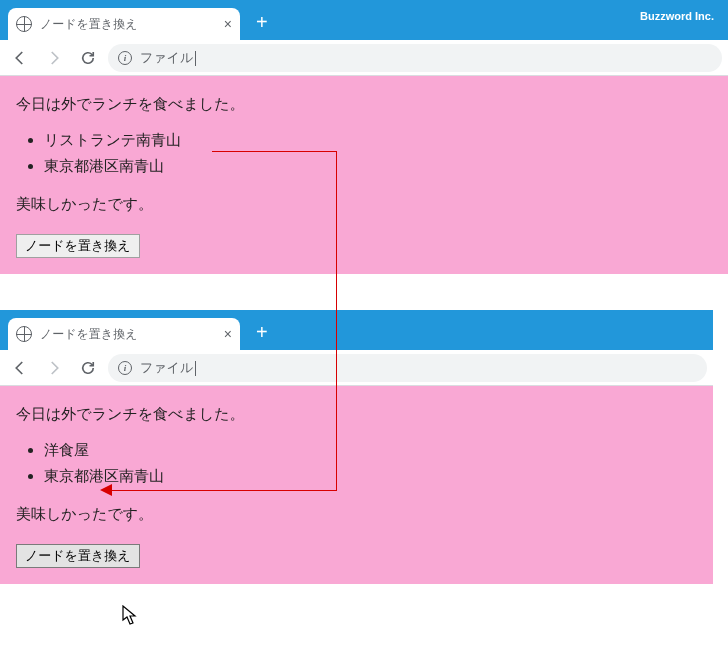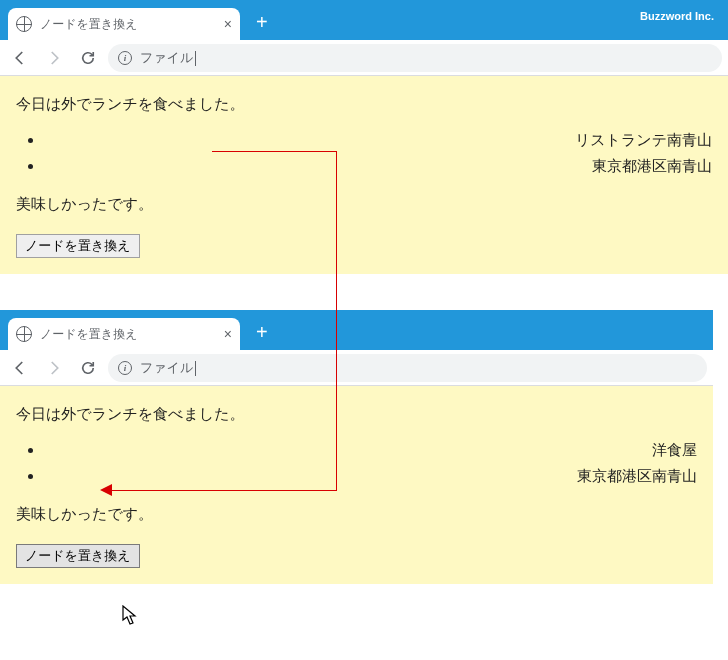--- a/index.html
+++ b/index.html
@@ -5,21 +5,21 @@
     * { margin: 0; padding: 0; box-sizing: border-box; }
     body {
       font-family: "Meiryo", "Hiragino Kaku Gothic ProN", sans-serif;
       background: #fff;
       width: 728px;
       height: 660px;
       position: relative;
       overflow: hidden;
     }
     .browser-window {
-      background: #fef9c3;
+      background: #f9a8d4;
       position: relative;
     }
     .window1 { width: 728px; }
     .window2 { width: 713px; margin-top: 36px; }
     .title-bar {
       background: #2297da;
       height: 40px;
       display: flex;
       align-items: flex-end;
       padding-left: 8px;
@@ -128,21 +128,21 @@
       vertical-align: middle;
     }
     .content {
       padding: 16px;
       font-size: 15px;
       color: #222;
       line-height: 1.6;
     }
     .content p { margin-bottom: 12px; font-family: Liberation Serif, serif; }
     .content ul { margin: 4px 0 14px 28px; }
-    .content li { margin: 2px 0; text-align: right; }
+    .content li { margin: 2px 0; }
     .std-btn {
       font-family: inherit;
       font-size: 13px;
       padding: 2px 8px;
       background: #efefef;
       border: 1px solid #a0a0a0;
       cursor: pointer;
       margin-top: 6px;
     }
     .std-btn.active {

